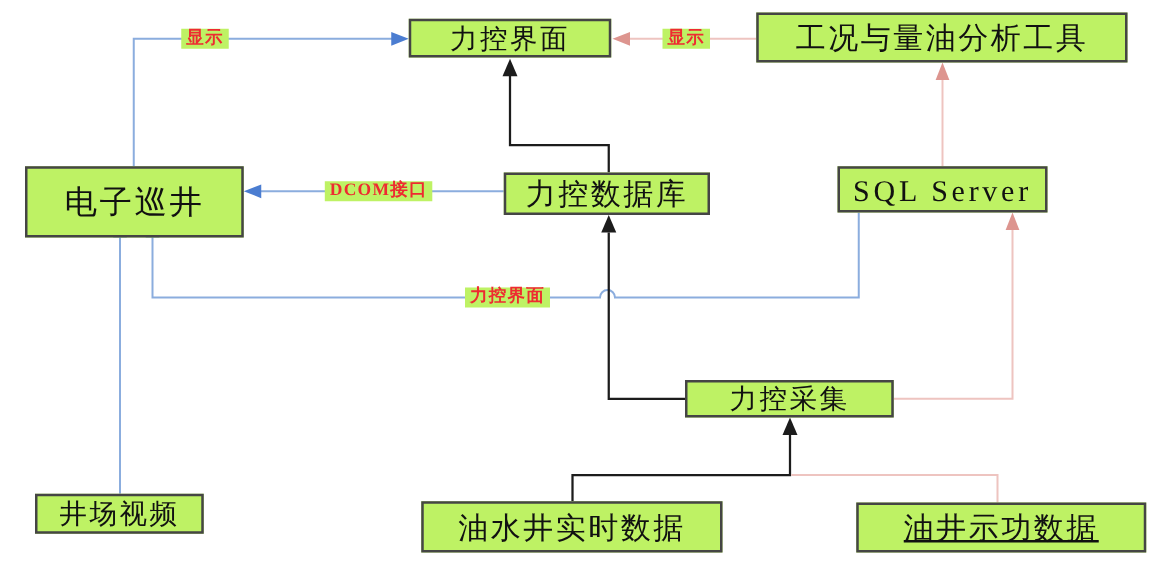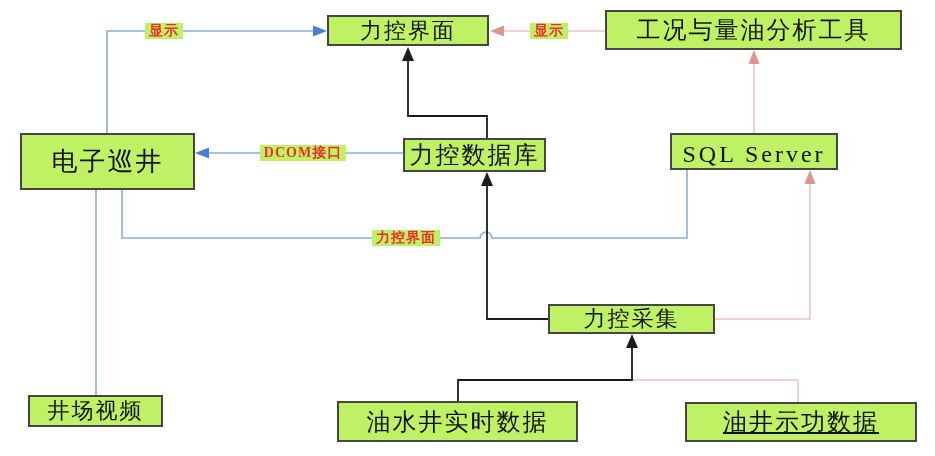--- a/index.html
+++ b/index.html
@@ -29,21 +29,21 @@
     font-weight:bold;
     font-size:14px;
     line-height:16px;
     padding:0 4px;
     letter-spacing:1px;
     white-space:nowrap;
   }
   .n-likong-jiemian {left:327px;top:15px; width:162px;height:31px;font-size:22px;}
   .n-gongkuang-tool {left:605px;top:10px; width:297px;height:40px;font-size:24px;}
   .n-dianzi-xunjing {left:20px; top:133px;width:175px;height:57px;font-size:26px;}
-  .n-likong-shujuku {left:403px;top:138px;width:143px;height:34px;font-size:24px;}
+  .n-likong-shujuku {left:403px;top:138px;width:165px;height:34px;font-size:24px;}
   .n-sql-server    {left:670px;top:133px;width:168px;height:37px;font-size:24px;letter-spacing:3px;align-items:flex-end;}
   .n-likong-caiji  {left:548px;top:304px;width:167px;height:30px;font-size:22px;}
   .n-jingchang-shipin{left:28px;top:395px;width:135px;height:32px;font-size:22px;}
   .n-youshuijing-shishi{left:337px;top:401px;width:241px;height:41px;font-size:24px;}
   .n-youjing-shigong{left:685px;top:402px;width:232px;height:40px;font-size:24px;text-decoration:underline;}
   .l-xianshi-left {left:164px;top:31px;}
   .l-xianshi-right{left:549px;top:31px;}
   .l-dcom         {left:303px;top:153px;}
   .l-chanliang    {left:406px;top:238px;}
 </style>

